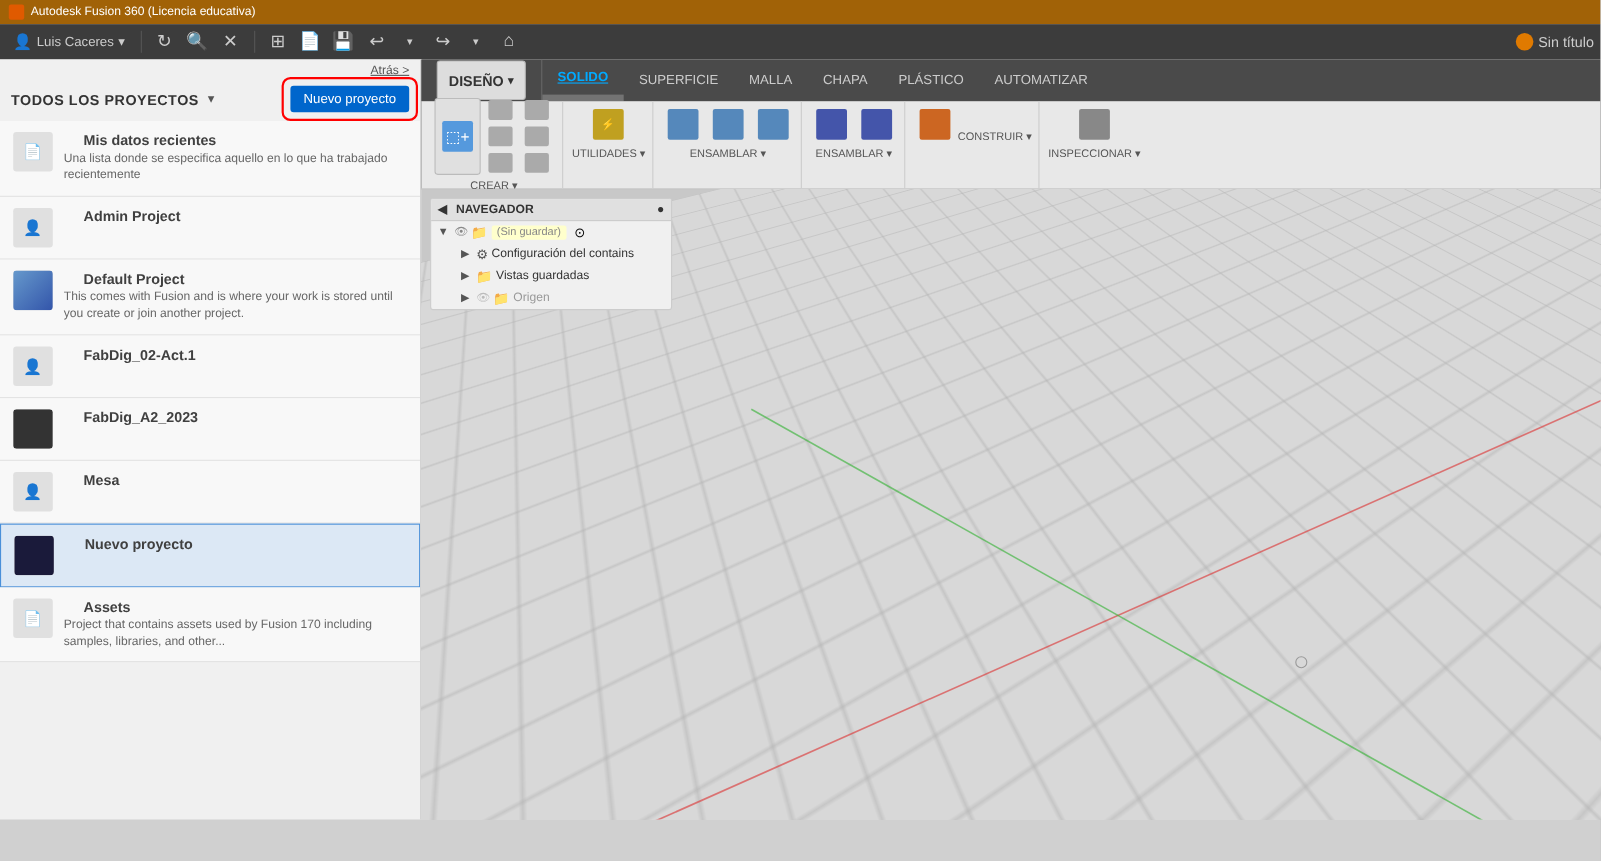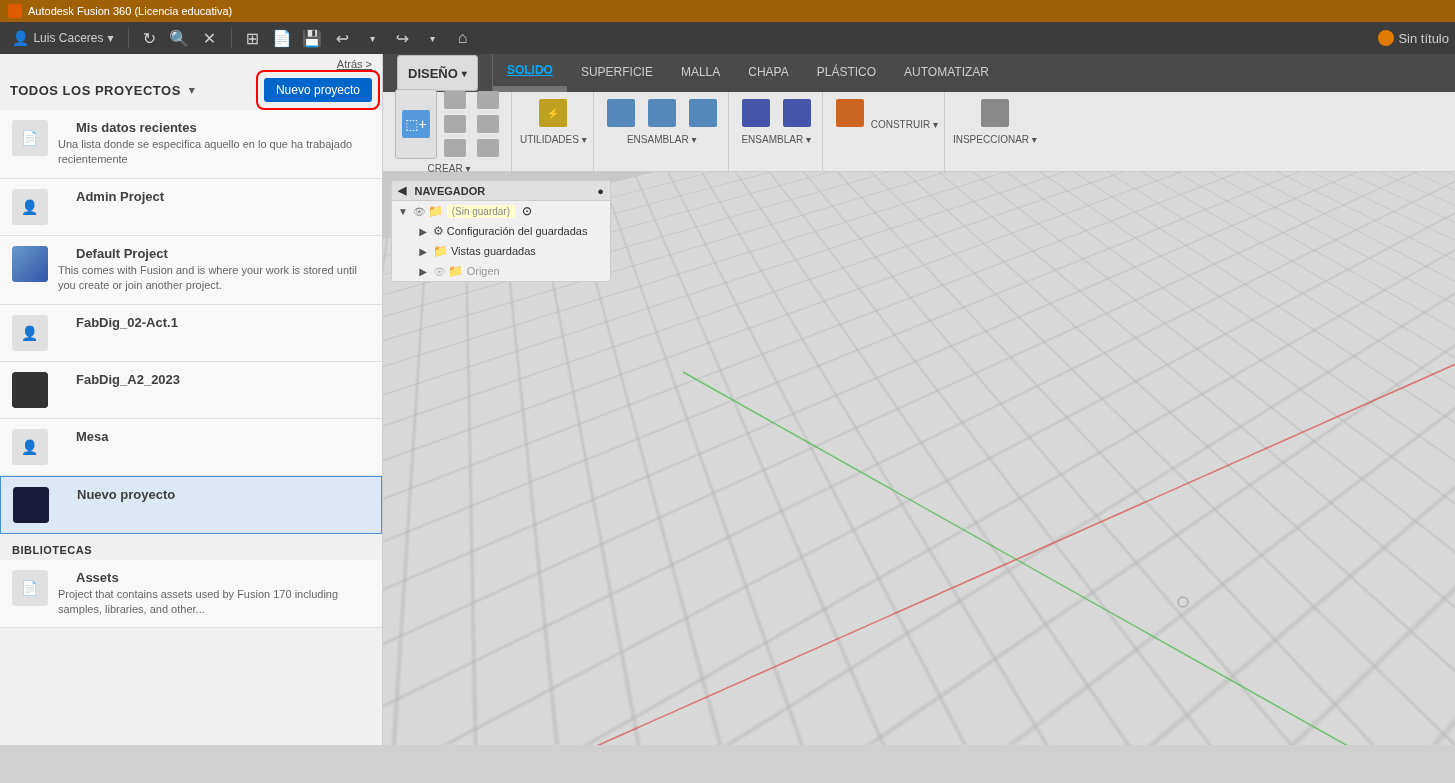--- a/index.html
+++ b/index.html
@@ -427,21 +427,20 @@
       <div class="project-item selected" style="border: 1.5px solid #4a90d9; background: #dce8f5;">
         <div class="project-icon" style="overflow:hidden; padding:0;">
           <div class="thumb-nuevo"></div>
         </div>
         <div class="project-info">
           <div class="project-name">Nuevo proyecto</div>
           <div class="project-desc"></div>
         </div>
       </div>
 
-      <div class="section-label">BIBLIOTECAS</div>
 
       <div class="project-item">
         <div class="project-icon">
           <span>📄</span>
         </div>
         <div class="project-info">
           <div class="project-name">Assets</div>
           <div class="project-desc">Project that contains assets used by Fusion 170 including samples, libraries, and other...</div>
         </div>
       </div>
@@ -611,21 +610,21 @@
           <span class="nav-expand">▼</span>
           <span style="font-size:10px; color:#888;">👁</span>
           <span style="font-size:12px; color:#555;">📁</span>
           <span class="nav-unsaved">(Sin guardar)</span>
           <span style="font-size:12px; margin-left:4px; cursor:pointer;">⊙</span>
         </div>
 
         <div class="navigator-item" style="padding-left:24px;">
           <span class="nav-expand">▶</span>
           <span style="font-size:12px; color:#555;">⚙</span>
-          <span class="nav-label">Configuración del guardadas</span>
+          <span class="nav-label">Configuración del contains</span>
         </div>
 
         <div class="navigator-item" style="padding-left:24px;">
           <span class="nav-expand">▶</span>
           <span style="font-size:12px; color:#555;">📁</span>
           <span class="nav-label">Vistas guardadas</span>
         </div>
 
         <div class="navigator-item" style="padding-left:24px;">
           <span class="nav-expand">▶</span>

